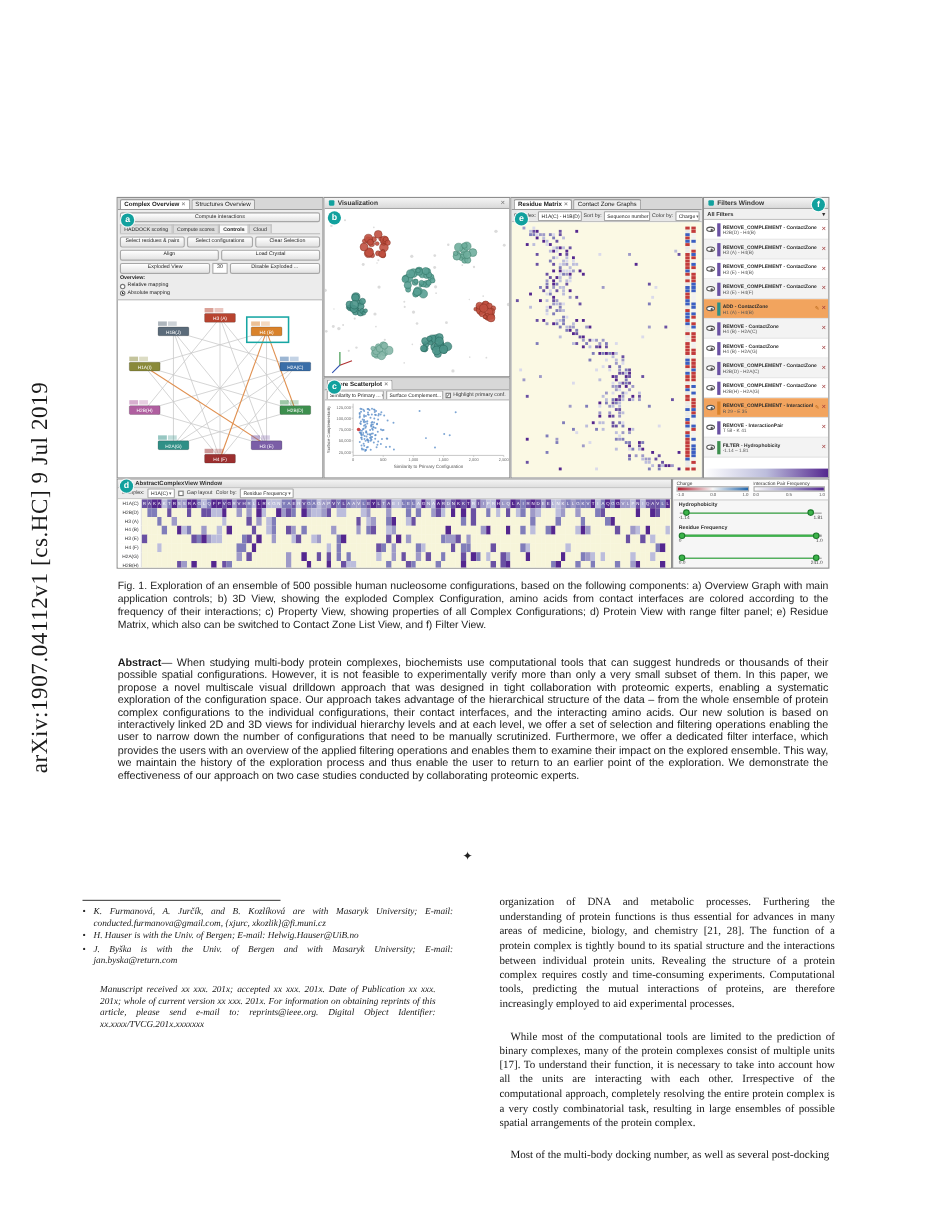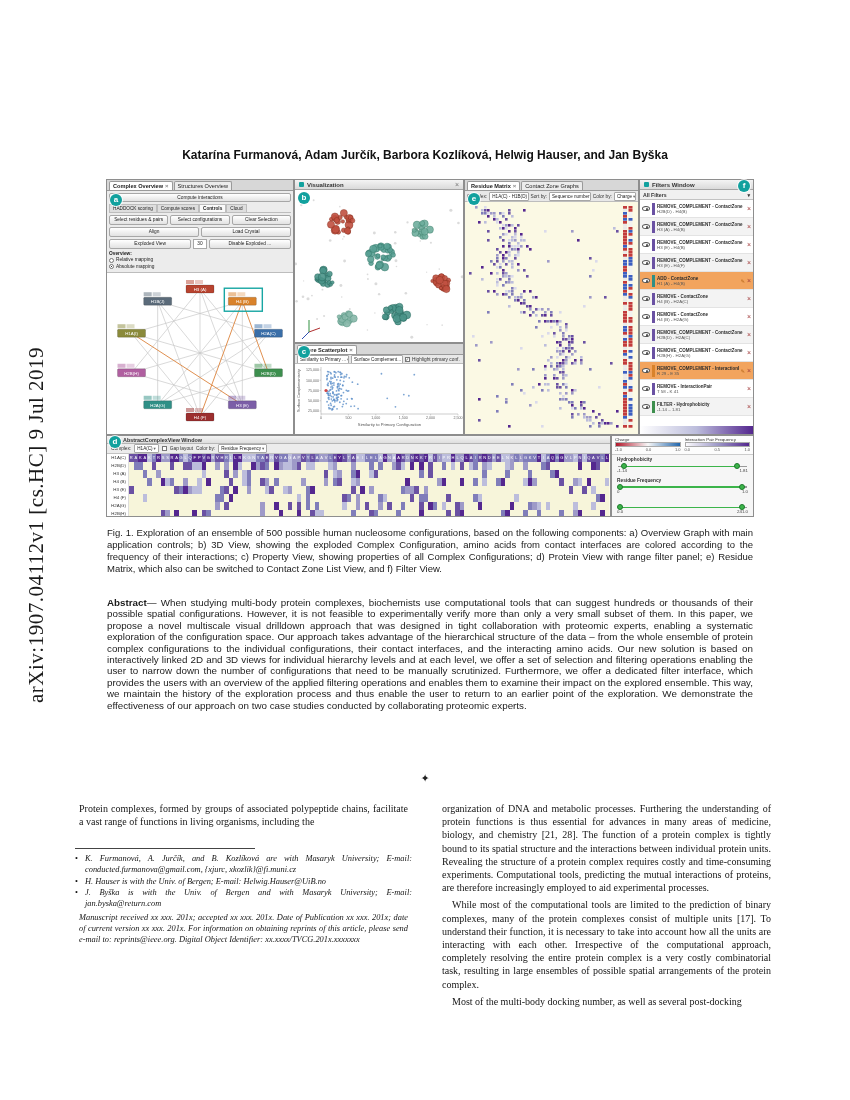--- a/index.html
+++ b/index.html
@@ -128,35 +128,34 @@
   .abstract b{font-weight:bold}
   .index-terms{position:absolute;left:107px;top:753px;width:646px;font-family:"Liberation Sans",sans-serif;
     font-size:9.8px;color:#1b1b1b}
   .sep{position:absolute;top:772px;left:0;width:850px;text-align:center;font-size:11px;color:#222}
 
   .columns{position:absolute;left:75px;top:798px;width:700px;display:flex;gap:26px}
   .col{width:337px;font-size:10px;line-height:13.2px;text-align:justify}
   .sec-head{font-family:"Liberation Sans",sans-serif;font-weight:bold;font-size:11px;margin-bottom:6px;color:#0d0d0d}
   .sec-head .sec-num{margin-right:10px}
   .sec-head .sec-name{font-variant:small-caps;letter-spacing:.3px}
-  .col p{margin:4px}
+  .col p{margin:16px}
   .col p + p{text-indent:10px;margin-top:1px}
   .fn-rule{width:180px;border-top:1px solid #444;margin-top:20px;margin-bottom:5px}
   .footnotes{list-style:none;font-style:italic;font-size:8.4px;line-height:10.6px}
   .footnotes li{display:flex;gap:4px;margin-bottom:1px}
   .footnotes .blt{flex:0 0 6px;font-style:normal}
   .manuscript{font-style:italic;font-size:8.4px;line-height:10.6px;margin-top:10px}
 </style>
 </head>
 <body>
 
 <div class="page">
 
   <div class="arxiv">arXiv:1907.04112v1  [cs.HC]  9 Jul 2019</div>
-  <div class="authors">Katarína Furmanová, Adam Jurčík, Barbora Kozlíková, Helwig Hauser, and Jan Byška</div>
 
   <div class="figure">
 
     <div class="panel panel-a">
       <div class="tabbar">
         <div class="tab active">
           <span>Complex Overview</span>
           <span class="tab-x">×</span>
         </div>
         <div class="tab">
@@ -2288,37 +2287,36 @@
 
   <div class="abstract">
     <b>Abstract</b><span>— When studying multi-body protein complexes, biochemists use computational tools that can suggest hundreds or thousands of their possible spatial configurations. However, it is not feasible to experimentally verify more than only a very small subset of them. In this paper, we propose a novel multiscale visual drilldown approach that was designed in tight collaboration with proteomic experts, enabling a systematic exploration of the configuration space. Our approach takes advantage of the hierarchical structure of the data – from the whole ensemble of protein complex configurations to the individual configurations, their contact interfaces, and the interacting amino acids. Our new solution is based on interactively linked 2D and 3D views for individual hierarchy levels and at each level, we offer a set of selection and filtering operations enabling the user to narrow down the number of configurations that need to be manually scrutinized. Furthermore, we offer a dedicated filter interface, which provides the users with an overview of the applied filtering operations and enables them to examine their impact on the explored ensemble. This way, we maintain the history of the exploration process and thus enable the user to return to an earlier point of the exploration. We demonstrate the effectiveness of our approach on two case studies conducted by collaborating proteomic experts.</span>
   </div>
 
 
   <div class="sep">✦</div>
 
   <div class="columns">
     <div class="col">
-      <p>Protein complexes, formed by groups of associated polypeptide chains, facilitate a vast range of functions in living organisms, including the</p>
       <div class="fn-rule"></div>
       <ul class="footnotes">
         <li>
             <span class="blt">•</span>
             <span>K. Furmanová, A. Jurčík, and B. Kozlíková are with Masaryk University; E-mail: conducted.furmanova@gmail.com, {xjurc, xkozlik}@fi.muni.cz</span>
           </li>
         <li>
             <span class="blt">•</span>
             <span>H. Hauser is with the Univ. of Bergen; E-mail: Helwig.Hauser@UiB.no</span>
           </li>
         <li>
             <span class="blt">•</span>
             <span>J. Byška is with the Univ. of Bergen and with Masaryk University; E-mail: jan.byska@return.com</span>
           </li>
       </ul>
-      <p class="manuscript">Manuscript received xx xxx. 201x; accepted xx xxx. 201x. Date of Publication xx xxx. 201x; date of current version xx xxx. 201x. For information on obtaining reprints of this article, please send e-mail to: reprints@ieee.org. Digital Object Identifier: xx.xxxx/TVCG.201x.xxxxxxx</p>
+      <p class="manuscript">Manuscript received xx xxx. 201x; accepted xx xxx. 201x. Date of Publication xx xxx. 201x; whole of current version xx xxx. 201x. For information on obtaining reprints of this article, please send e-mail to: reprints@ieee.org. Digital Object Identifier: xx.xxxx/TVCG.201x.xxxxxxx</p>
     </div>
     <div class="col">
       <p>organization of DNA and metabolic processes. Furthering the understanding of protein functions is thus essential for advances in many areas of medicine, biology, and chemistry [21, 28]. The function of a protein complex is tightly bound to its spatial structure and the interactions between individual protein units. Revealing the structure of a protein complex requires costly and time-consuming experiments. Computational tools, predicting the mutual interactions of proteins, are therefore increasingly employed to aid experimental processes.</p>
       <p>While most of the computational tools are limited to the prediction of binary complexes, many of the protein complexes consist of multiple units [17]. To understand their function, it is necessary to take into account how all the units are interacting with each other. Irrespective of the computational approach, completely resolving the entire protein complex is a very costly combinatorial task, resulting in large ensembles of possible spatial arrangements of the protein complex.</p>
       <p>Most of the multi-body docking number, as well as several post-docking</p>
     </div>
   </div>
 
 </div>
 

